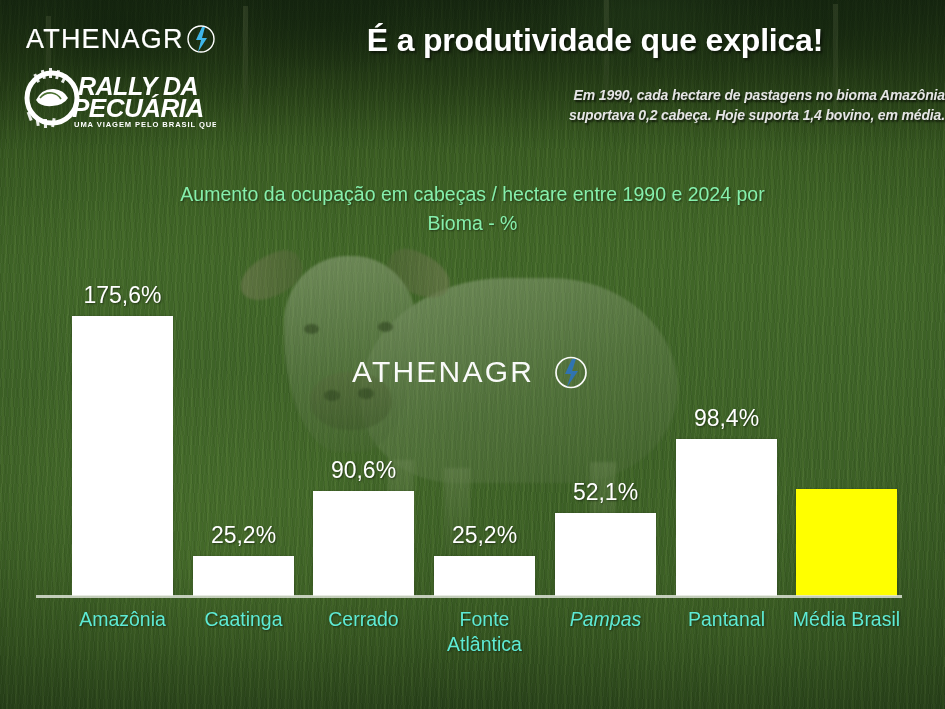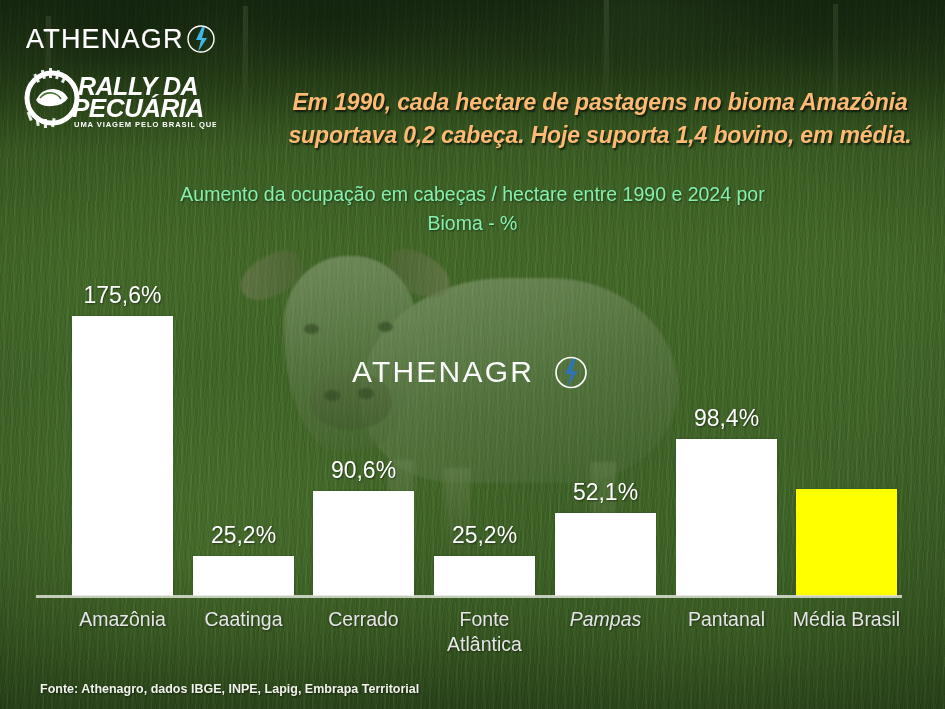--- a/index.html
+++ b/index.html
@@ -110,22 +110,22 @@
   
   .title{
     position:absolute;left:255px;top:22px;width:680px;
     font-size:32px;font-weight:bold;color:#ffffff;
     text-align:center;letter-spacing:-.2px;
     text-shadow:2px 2px 3px rgba(0,0,0,.55);
     font-family:"Liberation Sans", sans-serif;
   }
   .subtitle{
     position:absolute;left:255px;top:86px;width:690px;
-    font-size:23px;font-weight:bold;font-style:italic;color:#fdba74;
-    text-align:center;line-height:1.42;letter-spacing:-.15px;
+    font-size:14px;font-weight:bold;font-style:italic;color:#e5e5e5;
+    text-align:right;line-height:1.42;letter-spacing:-.15px;
     text-shadow:1.5px 1.5px 2px rgba(0,0,0,.65);
   }
 
   
   .chart-title{
     position:absolute;left:85px;top:180px;width:775px;
     font-size:19.5px;color:#86efac;text-align:center;line-height:1.5;
     text-shadow:1px 1px 2px rgba(0,0,0,.45);
   }
   .plot{position:absolute;left:16px;top:0;width:945px;height:709px;}
@@ -136,21 +136,21 @@
   .bar.accent{background:#ffff00;}
   .bar-label{
     position:absolute;font-size:23px;color:#ffffff;text-align:center;
     text-shadow:1px 1px 2px rgba(0,0,0,.45);white-space:nowrap;
   }
   .axis-line{
     position:absolute;left:36px;top:595px;width:866px;height:3px;
     background:rgba(226,230,220,.82);
   }
   .cat-label{
-    position:absolute;font-size:19.5px;color:#e5e5e5;text-align:center;
+    position:absolute;font-size:19.5px;color:#5eead4;text-align:center;
     line-height:1.28;text-shadow:1px 1px 2px rgba(0,0,0,.45);
   }
 
   
   .watermark{
     position:absolute;left:352px;top:355px;width:238px;height:34px;opacity:.97;
   }
 
   
   .footer{
@@ -215,20 +215,21 @@
           <rect x="22" y="51" width="3" height="9"></rect>
           <rect x="30" y="50" width="3" height="9" transform="rotate(10 31 54)"></rect>
         </g>
       </g>
       <text x="56" y="27" font-family="Liberation Sans, sans-serif" font-size="25" font-weight="bold" font-style="italic" fill="#ffffff" letter-spacing="-.5">RALLY DA</text>
       <text x="50" y="49" font-family="Liberation Sans, sans-serif" font-size="26" font-weight="bold" font-style="italic" fill="#ffffff" letter-spacing="-.5">PECUÁRIA</text>
       <text x="52" y="59" font-family="Liberation Sans, sans-serif" font-size="7.6" font-weight="bold" fill="#ffffff" letter-spacing=".9">UMA VIAGEM PELO BRASIL QUE PRODUZ</text>
     </svg>
   </div>
 
+  <div class="title">É a produtividade que explica!</div>
   <div class="subtitle">
     <div>Em 1990, cada hectare de pastagens no bioma Amazônia</div>
     <div>suportava 0,2 cabeça. Hoje suporta 1,4 bovino, em média.</div>
   </div>
 
   <div class="chart-title">
     <div>Aumento da ocupação em cabeças / hectare entre 1990 e 2024 por</div>
     <div>Bioma -  %</div>
   </div>
 
@@ -272,14 +273,13 @@
   <div class="axis-line"></div>
 
   <div class="watermark">
     <svg viewBox="0 0 238 34" width="238" height="34" aria-hidden="true">
       <text x="0" y="27" font-family="Liberation Sans, sans-serif" font-size="30" letter-spacing="2.2" fill="#ffffff" style="font-weight:300;">ATHENAGR</text>
       <circle cx="219" cy="17.5" r="15" fill="none" stroke="#ffffff" stroke-width="1.7"></circle>
       <polygon points="220,4 213,19 219,19 215,32 226,16 220,16 224,4" fill="#2f74b5"></polygon>
     </svg>
   </div>
 
-  <div class="footer">Fonte: Athenagro, dados IBGE, INPE, Lapig,  Embrapa Territorial</div>
 </div>
 
 </body></html>

